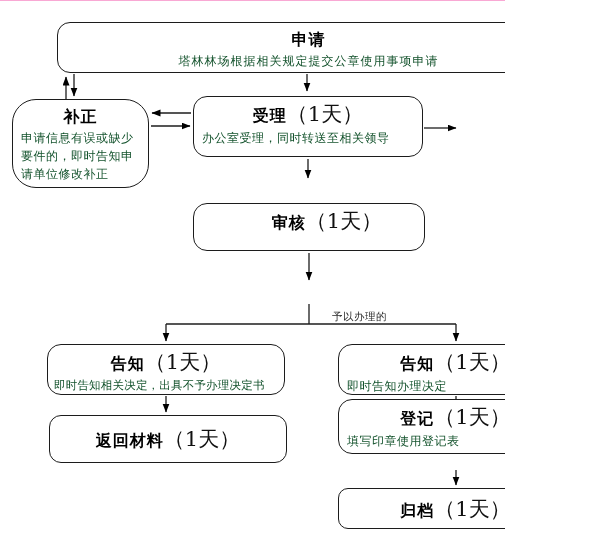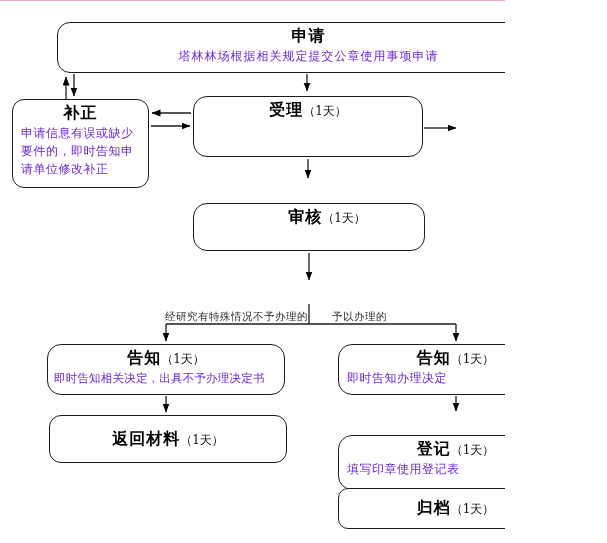--- a/index.html
+++ b/index.html
@@ -11,24 +11,24 @@
   .node {
     position:absolute; box-sizing:border-box;
     border:1.4px solid #1c1c1c; border-radius:14px; background:#ffffff;
   }
   .node-title {
     text-align:center; font-weight:bold; font-size:16px; color:#000;
     margin-top:3px; letter-spacing:1px; white-space:nowrap;
   }
   .t-dur {
     font-weight:normal; font-family:"DejaVu Serif", serif;
-    font-size:12px; letter-spacing:0; color:#111;
+    font-size:21px; letter-spacing:0; color:#111;
   }
   .node-body {
-    font-family:Liberation Mono, monospace; font-size:12px; color:#6d28d9;
+    font-family:Liberation Serif, serif; font-size:12px; color:#14532d;
     padding:1px 8px 0 8px; text-align:left; line-height:1.5; letter-spacing:0.5px;
   }
   .center-body { text-align:center; letter-spacing:1px; }
   .tight-body { padding:1px 5px 0 6px; font-size:11.5px; letter-spacing:0.2px; }
   .title-only { display:flex; align-items:center; justify-content:center; }
   .title-only .node-title { margin-top:0; }
   .branch-label {
     position:absolute; font-family:"DejaVu Serif", serif; font-size:10.5px;
     color:#2a2a2a; white-space:nowrap; letter-spacing:0.5px;
   }
@@ -63,52 +63,52 @@
       <line x1="456" y1="395" x2="456" y2="410" marker-end="url(#ah)"></line>
       <line x1="456" y1="469" x2="456" y2="484" marker-end="url(#ah)"></line>
     </g>
   </svg>
 
   <div class="node" style="left:57px; top:21px; width:503px; height:51px; border-radius:13px;">
     <div class="node-title"><span>申请</span><span class="t-dur"></span></div>
     <div class="node-body center-body">塔林林场根据相关规定提交公章使用事项申请</div>
   </div>
 
-  <div class="node" style="left:12px; top:98px; width:137px; height:89px; border-radius:12px;">
+  <div class="node" style="left:12px; top:98px; width:137px; height:89px; border-radius:24px;">
     <div class="node-title"><span>补正</span><span class="t-dur"></span></div>
     <div class="node-body">申请信息有误或缺少要件的，即时告知申请单位修改补正</div>
   </div>
 
   <div class="node" style="left:193px; top:95px; width:230px; height:61px; border-radius:14px;">
     <div class="node-title"><span>受理</span><span class="t-dur">（1天）</span></div>
+    <div class="node-body">办公室受理，同时转送至相关领导</div>
   </div>
 
 
   <div class="node" style="left:193px; top:202px; width:232px; height:48px; border-radius:14px;padding-left:36px;">
     <div class="node-title"><span>审核</span><span class="t-dur">（1天）</span></div>
   </div>
 
-  <div class="branch-label" style="left:162px; top:309px; width:146px; text-align:right;">经研究有特殊情况不予办理的</div>
   <div class="branch-label" style="left:332px; top:309px; width:100px; text-align:left;">予以办理的</div>
 
   <div class="node" style="left:47px; top:343px; width:238px; height:51px; border-radius:14px;">
     <div class="node-title"><span>告知</span><span class="t-dur">（1天）</span></div>
     <div class="node-body tight-body">即时告知相关决定，出具不予办理决定书</div>
   </div>
 
   <div class="node" style="left:338px; top:343px; width:235px; height:51px; border-radius:14px;">
     <div class="node-title"><span>告知</span><span class="t-dur">（1天）</span></div>
     <div class="node-body">即时告知办理决定</div>
   </div>
 
   <div class="node title-only" style="left:49px; top:414px; width:238px; height:48px; border-radius:12px;">
     <div class="node-title"><span>返回材料</span><span class="t-dur">（1天）</span></div>
   </div>
 
-  <div class="node" style="left:338px; top:434px; width:235px; height:55px; border-radius:14px;">
+  <div class="node" style="left:338px; top:398px; width:235px; height:55px; border-radius:14px;">
     <div class="node-title"><span>登记</span><span class="t-dur">（1天）</span></div>
     <div class="node-body">填写印章使用登记表</div>
   </div>
 
   <div class="node title-only" style="left:338px; top:487px; width:235px; height:41px; border-radius:10px;">
     <div class="node-title"><span>归档</span><span class="t-dur">（1天）</span></div>
   </div>
 
 </div>
 

